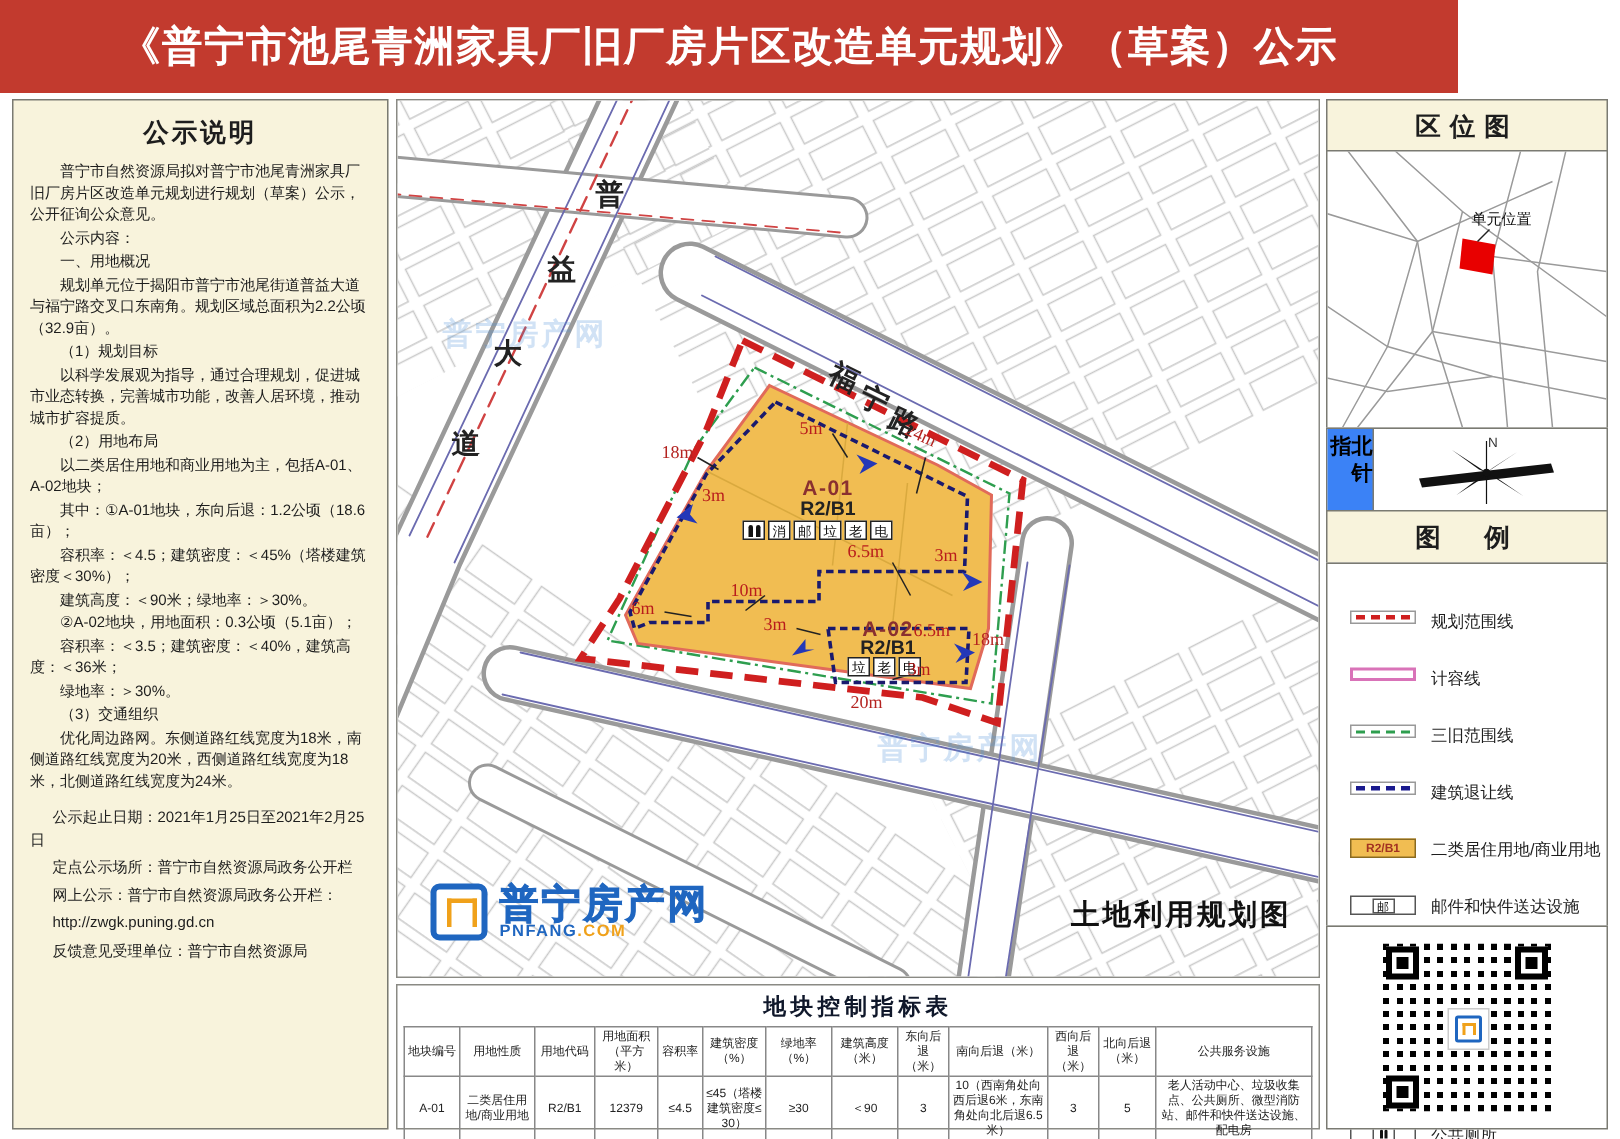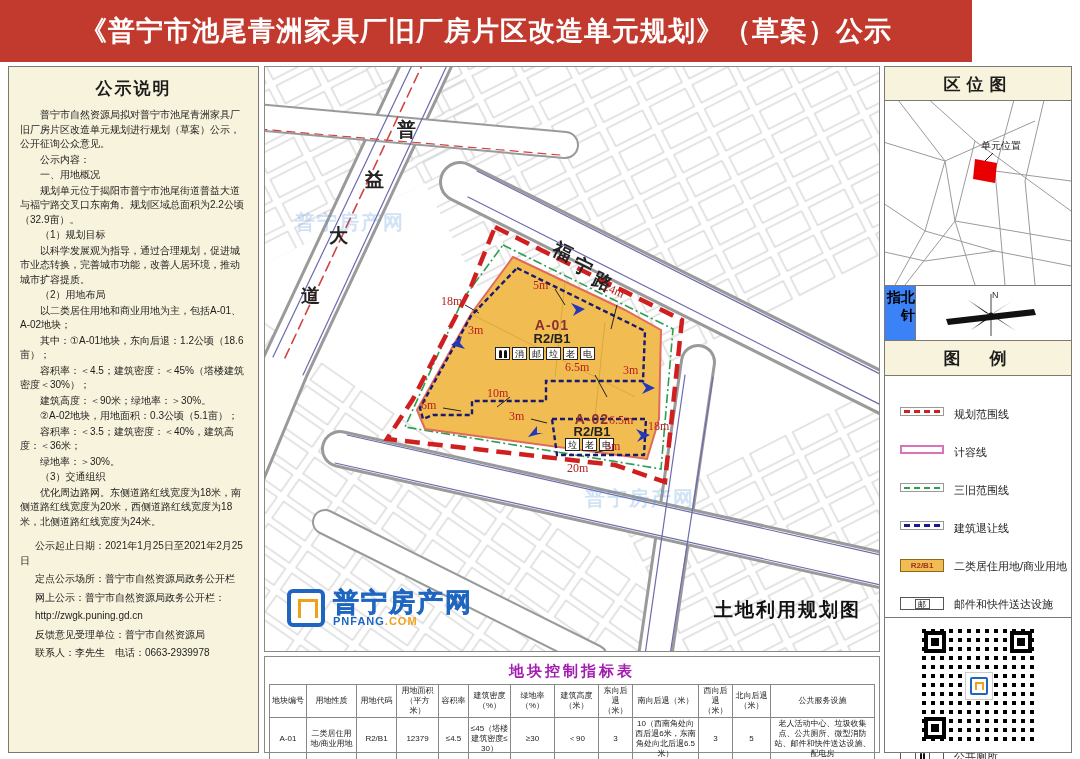--- a/index.html
+++ b/index.html
@@ -62,21 +62,21 @@
       repeating-linear-gradient(90deg,#000 0 4px,#fff 4px 9px),
       repeating-linear-gradient(0deg,#000 0 4px,#fff 4px 9px);
       background-blend-mode:lighten;}
   .fdr{position:absolute;width:22px;height:22px;border:4px solid #000;background:#fff;box-sizing:border-box;}
   .fdr i{position:absolute;left:3px;top:3px;width:8px;height:8px;background:#000;display:block;}
   #qr .center-logo{position:absolute;left:43px;top:43px;width:26px;height:26px;background:#fff;border:1px solid #ccc;display:flex;align-items:center;justify-content:center;}
   #qr .center-logo .mini{width:14px;height:14px;border:2px solid #1f66c0;border-radius:2px;position:relative;}
   #qr .center-logo .mini i{position:absolute;left:3px;top:3px;width:5px;height:6px;border:2px solid #f0a11a;border-bottom:none;display:block;}
   
   #tablep{position:absolute;left:264px;top:656px;width:616px;height:97px;background:#fff;border:1px solid #8a8a84;box-sizing:border-box;padding:3px 4px;}
-  #tablep .ttl{text-align:center;font-size:15px;font-weight:bold;letter-spacing:3px;margin:2px 0 3px 0;color:#a21caf;}
+  #tablep .ttl{text-align:center;font-size:15px;font-weight:bold;letter-spacing:3px;margin:2px 0 3px 0;color:#0f172a;}
   #ctable{width:100%;border-collapse:collapse;table-layout:fixed;}
   #ctable th,#ctable td{border:1px solid #888;font-size:8px;line-height:1.25;text-align:center;padding:1px;color:#222;font-weight:normal;word-break:break-all;}
   #ctable th{height:22px;}
   #ctable td{height:26px;}
 </style>
 </head>
 <body>
 
 <div id="banner">
   <div class="t">《普宁市池尾青洲家具厂旧厂房片区改造单元规划》（草案）公示</div>
@@ -99,21 +99,20 @@
   <p>容积率：＜3.5；建筑密度：＜40%，建筑高度：＜36米；</p>
   <p>绿地率：＞30%。</p>
   <p>（3）交通组织</p>
   <p>优化周边路网。东侧道路红线宽度为18米，南侧道路红线宽度为20米，西侧道路红线宽度为18米，北侧道路红线宽度为24米。</p>
   <div class="contact">
     <p>公示起止日期：2021年1月25日至2021年2月25日</p>
     <p>定点公示场所：普宁市自然资源局政务公开栏</p>
     <p>网上公示：普宁市自然资源局政务公开栏：</p>
     <p>http://zwgk.puning.gd.cn</p>
     <p>反馈意见受理单位：普宁市自然资源局</p>
-    <p>联系人：李先生　电话：0663-2939978</p>
 
   </div>
 </div>
 
 <div id="mapp">
   <svg width="614" height="584" viewBox="0 0 614 584">
     <defs>
       <pattern id="blk" width="48" height="27" patternUnits="userSpaceOnUse">
         <rect x="3" y="3" width="40" height="20" fill="#ffffff" stroke="#c9c9c9" stroke-width="1"></rect>
       </pattern>

